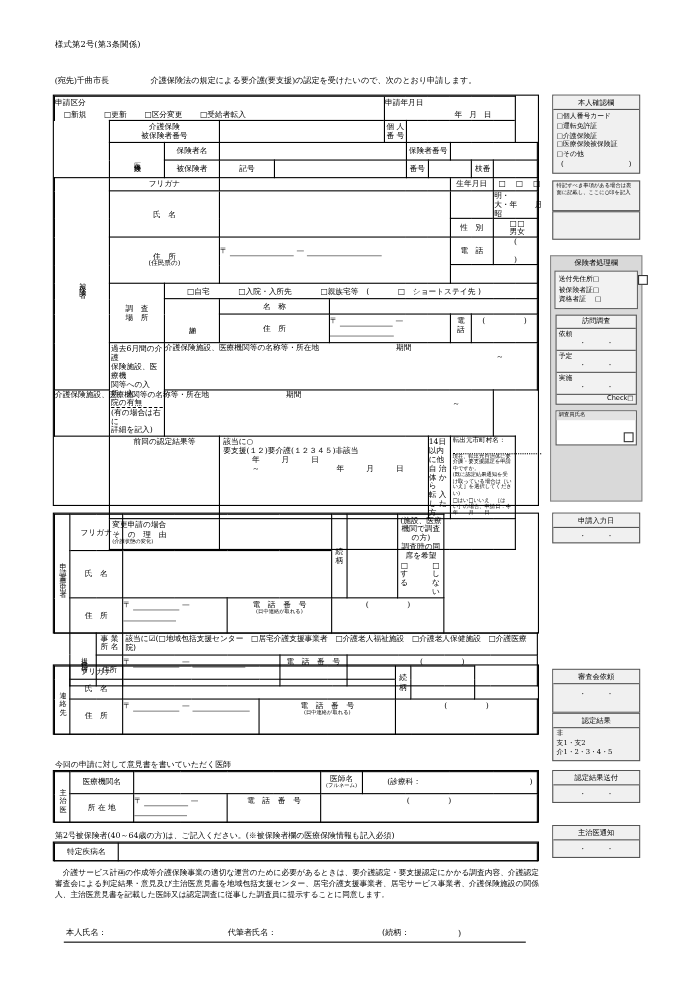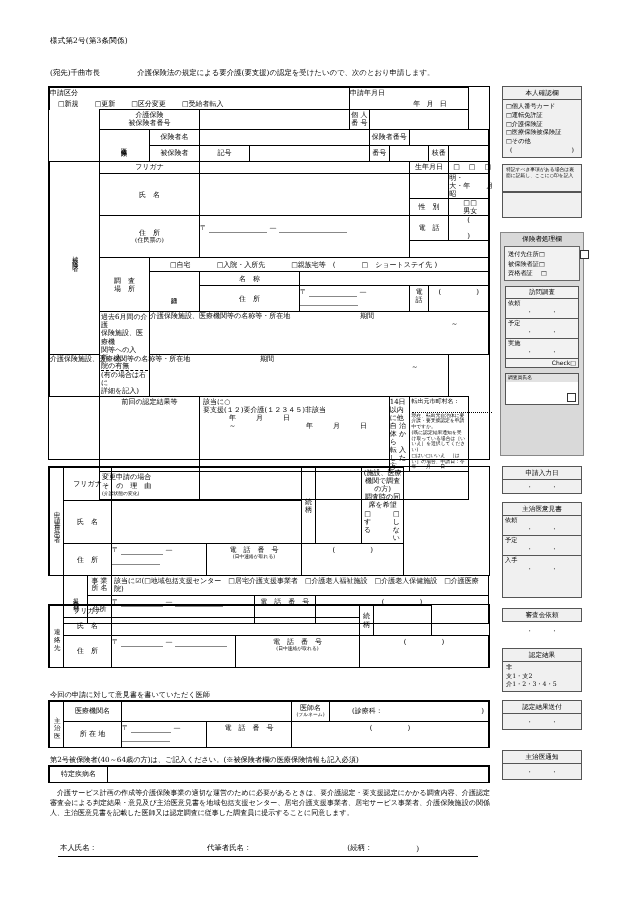--- a/index.html
+++ b/index.html
@@ -11,21 +11,21 @@
     color:#000;
     font-size:7px;
     position:relative;
     overflow:hidden;
   }
   .page { position:absolute; left:0; top:0; width:630px; height:902px; }
 
   
   .formcode { position:absolute; left:50px; top:36px; font-size:7.5px; letter-spacing:0.2px; }
   .doctitle { position:absolute; left:0; top:50px; width:490px; text-align:center; font-size:8.6px; font-weight:bold; letter-spacing:0.3px; }
-  .addr-line { position:absolute; left:50px; top:68px; font-size:7.4px; }
+  .addr-line { position:absolute; left:50px; top:68px; font-size:7.4px;font-family:Liberation Serif, serif; }
   .addr-line .to { display:inline-block; min-width:85px; }
   .addr-line .body { display:inline-block; }
 
   
   .mainbox { position:absolute; left:48px; top:86px; width:442px; border:1.1px solid #000; }
 
   table.t { border-collapse:collapse; width:100%; table-layout:fixed; }
   table.t td { border:0.7px solid #000; padding:0; vertical-align:middle;
                font-size:7px; line-height:1.15; }
   .nb { border:0 !important; }
@@ -574,37 +574,22 @@
       <div class="xxs" style="padding:1px 2px; background:#e2e2e2;">調査員氏名</div>
       <div style="position:absolute; right:2px; bottom:2px; width:9px; height:9px; border:1px solid #333; background:#fff;"></div>
     </div>
   </div>
 
   <div class="panel" style="left:502px; top:466px; width:80px; height:28px;">
     <div class="ph">申請入力日</div>
     <div style="text-align:center; font-size:6.2px; padding-top:3px;">・　　　・</div>
   </div>
 
-  <div class="panel" style="left:502px; top:502px; width:80px; height:96px;">
-    <div class="ph">主治医意見書</div>
-    <div style="border-bottom:1px solid #555;">
-      <div style="font-size:6.2px; padding:0 2px;">依頼</div>
-      <div style="font-size:6.2px; text-align:center; padding-bottom:1px;">・　　　・</div>
-    </div>
-    <div style="border-bottom:1px solid #555;">
-      <div style="font-size:6.2px; padding:0 2px;">予定</div>
-      <div style="font-size:6.2px; text-align:center; padding-bottom:1px;">・　　　・</div>
-    </div>
-    <div>
-      <div style="font-size:6.2px; padding:0 2px;">入手</div>
-      <div style="font-size:6.2px; text-align:center; padding-bottom:1px;">・　　　・</div>
-    </div>
-  </div>
-
-  <div class="panel" style="left:502px; top:608px; width:80px; height:14px;">
+
+  <div class="panel" style="left:502px; top:608px; width:80px; height:40px;">
     <div class="ph">審査会依頼</div>
     <div style="text-align:center; font-size:6.2px; padding-top:5px;">・　　　・</div>
   </div>
 
   <div class="panel" style="left:502px; top:648px; width:80px; height:44px;">
     <div class="ph">認定結果</div>
     <div style="font-size:6.2px; padding:1px 3px; line-height:1.4;">
       <div>非</div>
       <div>支1・支2</div>
       <div>介1・2・3・4・5</div>

